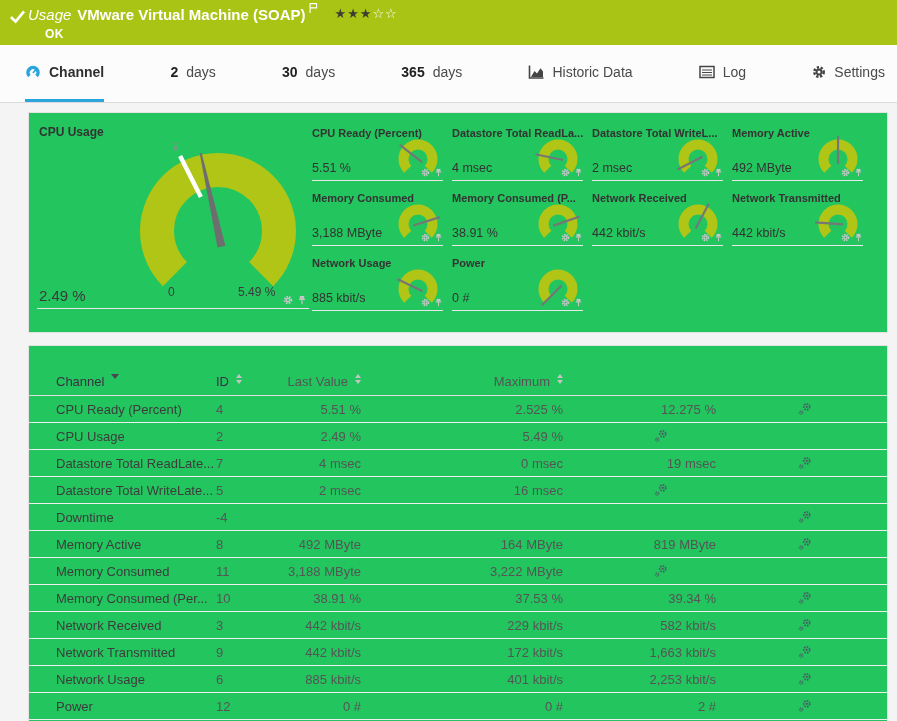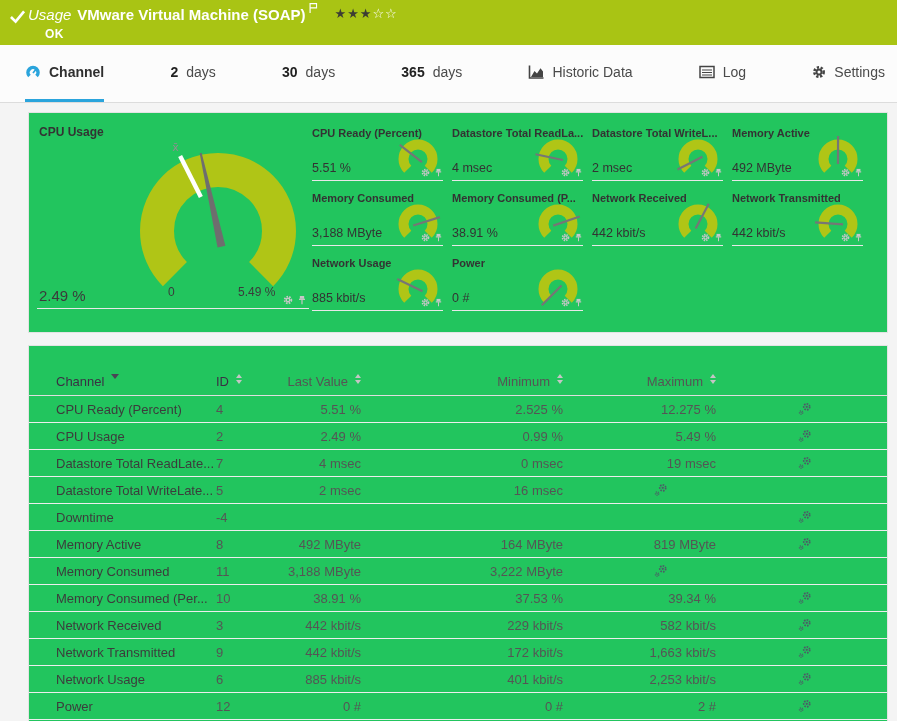--- a/index.html
+++ b/index.html
@@ -429,27 +429,20 @@
         </span>
     </div>
     <div class="cell num">
       <span>Last Value</span>
       <span class="sort-both">
           <i class="up"></i>
           <i class="dn"></i>
         </span>
     </div>
     <div class="cell num">
-      <span>Minimum</span>
-      <span class="sort-both">
-          <i class="up"></i>
-          <i class="dn"></i>
-        </span>
-    </div>
-    <div class="cell num">
       <span>Maximum</span>
       <span class="sort-both">
           <i class="up"></i>
           <i class="dn"></i>
         </span>
     </div>
     <div class="cell"></div>
   </div>
   <div id="table-body">
   <div class="trow">
@@ -462,21 +455,20 @@
       <svg class="gears2" viewBox="0 0 16 16">
             <use href="#i-gears2"></use>
           </svg>
     </div>
   </div>
 
   <div class="trow">
     <div class="cell channel">CPU Usage</div>
     <div class="cell id">2</div>
     <div class="cell num">2.49 %</div>
-    <div class="cell num">0.99 %</div>
     <div class="cell num">5.49 %</div>
     <div class="cell icon-cell">
       <svg class="gears2" viewBox="0 0 16 16">
             <use href="#i-gears2"></use>
           </svg>
     </div>
   </div>
 
   <div class="trow">
     <div class="cell channel">Datastore Total ReadLate...</div>

